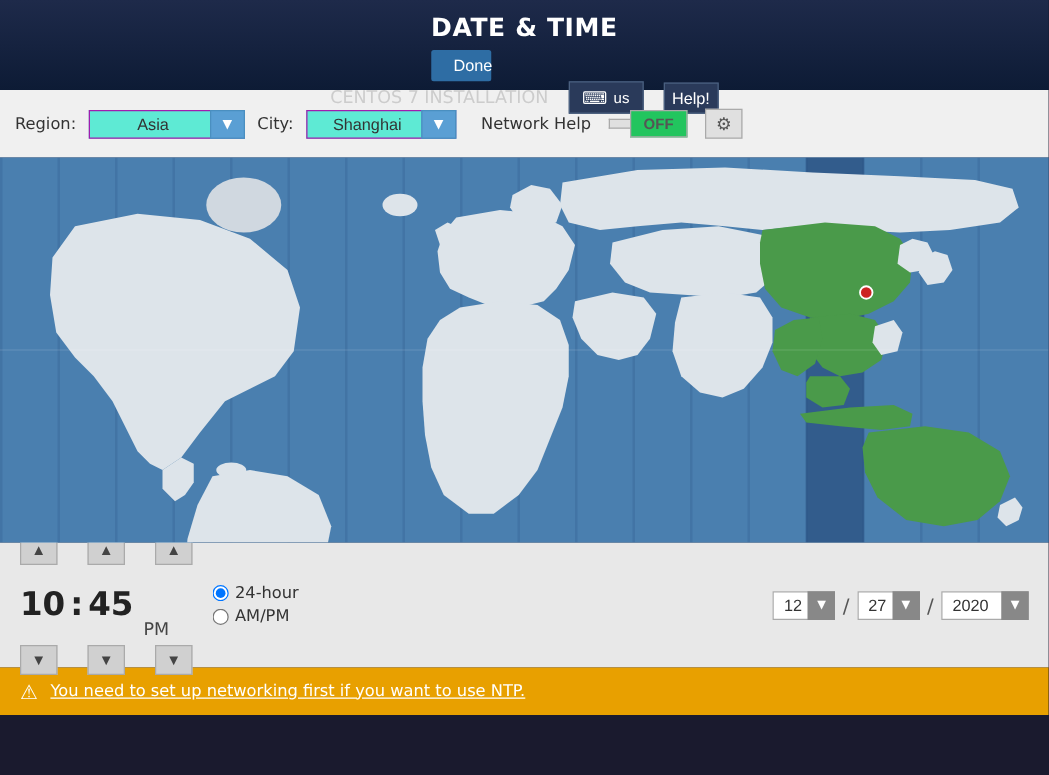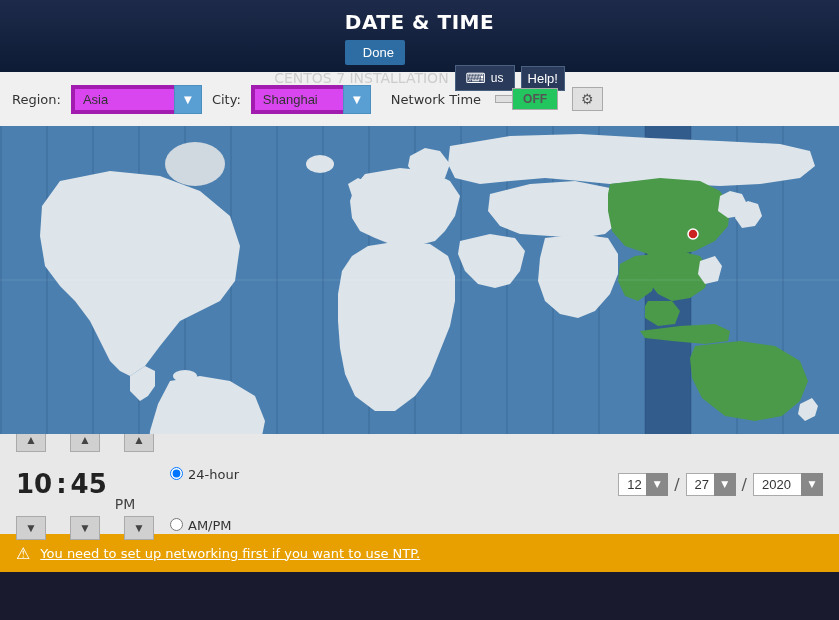--- a/index.html
+++ b/index.html
@@ -35,27 +35,27 @@
       letter-spacing: 0.5px;
     }
     .done-btn {
       background: #2e6da4;
       color: #fff;
       border: none;
       padding: 5px 18px;
       font-size: 13px;
       cursor: pointer;
       border-radius: 2px;
-      width: 60px;
+      width: 48px;
     }
 
     .header-right {
       display: flex;
       align-items: center;
-      gap: 6px;
+      gap: 16px;
     }
     .install-title {
       font-size: 14px;
       color: #ccc;
       font-weight: normal;
     }
     .keyboard-btn {
       display: flex;
       align-items: center;
       gap: 5px;
@@ -90,29 +90,30 @@
     .toolbar-label {
       color: #333;
       font-size: 13px;
     }
     .select-wrapper {
       position: relative;
       display: flex;
       align-items: center;
     }
     .select-box {
-      background: #d946ef;
-      border: 4px solid #a21caf;
+      background: #5eead4;
+      border: 1px solid #a21caf;
       color: #333;
       padding: 3px 30px 3px 8px;
       font-size: 13px;
       appearance: none;
       -webkit-appearance: none;
       cursor: pointer;
       min-width: 120px;
+      text-align: center;
     }
     .select-arrow {
       position: absolute;
       right: 0;
       top: 0;
       bottom: 0;
       width: 28px;
       background: #5a9fd4;
       display: flex;
       align-items: center;
@@ -241,26 +242,25 @@
     }
 
     .radio-group {
       display: flex;
       flex-direction: column;
       gap: 4px;
       margin-left: 16px;
     }
     .radio-label {
       display: flex;
-      align-items: flex-start;
+      align-items: center;
       gap: 5px;
       color: #333;
       font-size: 13px;
       cursor: pointer;
-      margin-top: 32px;
     }
     .radio-label input { cursor: pointer; }
 
     .date-section {
       display: flex;
       align-items: center;
       gap: 4px;
       margin-left: auto;
     }
     .date-select-wrapper {
@@ -371,21 +371,21 @@
       <option>Shanghai</option>
       <option>Beijing</option>
       <option>Tokyo</option>
       <option>Seoul</option>
       <option>Singapore</option>
       <option>Hong Kong</option>
     </select>
     <div class="select-arrow"></div>
   </div>
 
-  <span class="network-time-label">Network Time</span>
+  <span class="network-time-label">Network Help</span>
   <div class="toggle-group">
     <button class="toggle-on"></button>
     <button class="toggle-off">OFF</button>
   </div>
   <button class="gear-btn">
     <span>⚙</span>
   </button>
 </div>
 
 <div class="map-container">

